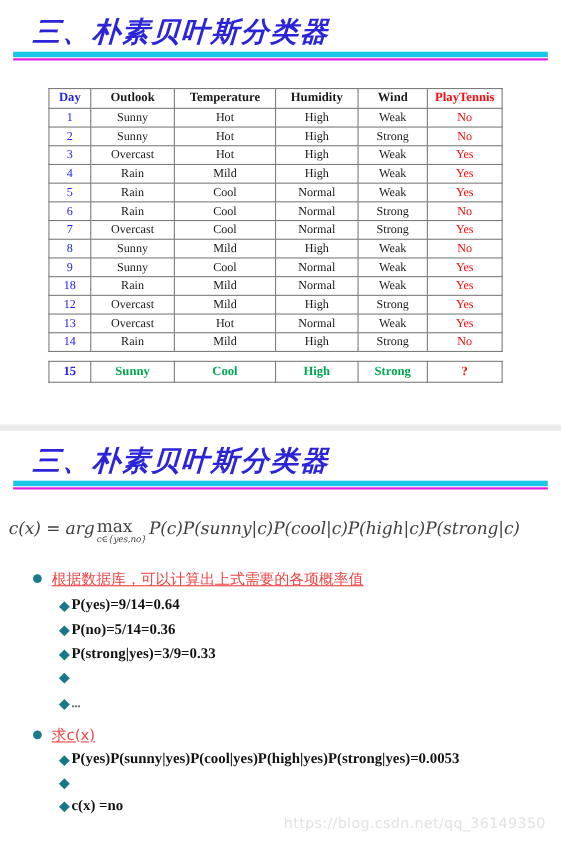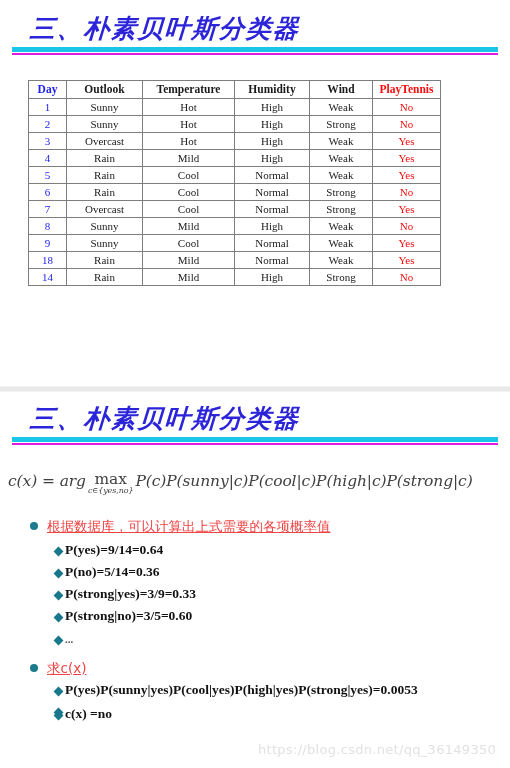--- a/index.html
+++ b/index.html
@@ -73,21 +73,21 @@
     font-size: 11px;
   }
   .tennis-table td, .tennis-table th {
     border: 1px solid #7d7d7d;
     text-align: center;
     padding: 0;
     height: 16px;
     line-height: 16px;
     font-weight: normal;
   }
-  #main-table { left: 28px; top: 80px; width: 412px; border-radius: 32px; }
+  #main-table { left: 44px; top: 80px; width: 412px; border-radius: 32px; }
   #main-table th { font-weight: bold; height: 17px; line-height: 17px; font-size: 11.5px; }
   #query-table { left: 44px; top: 328px; width: 412px; }
   #query-table td {
     font-weight: bold;
     height: 18px;
     line-height: 18px;
     font-size: 11.5px;
   }
 
   .col-day       { width: 38px; }
@@ -108,21 +108,20 @@
     left: 8px;
     font-family: "DejaVu Serif", "Liberation Serif", serif;
     font-style: italic;
     font-size: 15.5px;
     color: #404040;
     white-space: nowrap;
     letter-spacing: -0.1px;
   }
   .formula .argmax {
     display: inline-block;
-    text-align: center;
     vertical-align: middle;
     margin: 0 2px;
     position: relative;
     top: 2px;
   }
   .formula .argmax .mx { font-style: normal; display: block; font-size: 15.5px; line-height: 14px; }
   .formula .argmax .sub { display: block; font-size: 8px; line-height: 9px; font-style: italic; }
 
   
   .bullet-l1 {
@@ -280,30 +279,66 @@
         </tr>
         <tr>
           <td class="c-day">18</td>
           <td class="c-black">Rain</td>
           <td class="c-black">Mild</td>
           <td class="c-black">Normal</td>
           <td class="c-black">Weak</td>
           <td class="c-red">Yes</td>
         </tr>
         <tr>
+          <td class="c-day">12</td>
+          <td class="c-black">Overcast</td>
+          <td class="c-black">Mild</td>
+          <td class="c-black">High</td>
+          <td class="c-black">Strong</td>
+          <td class="c-red">Yes</td>
+        </tr>
+        <tr>
+          <td class="c-day">13</td>
+          <td class="c-black">Overcast</td>
+          <td class="c-black">Hot</td>
+          <td class="c-black">Normal</td>
+          <td class="c-black">Weak</td>
+          <td class="c-red">Yes</td>
+        </tr>
+        <tr>
           <td class="c-day">14</td>
           <td class="c-black">Rain</td>
           <td class="c-black">Mild</td>
           <td class="c-black">High</td>
           <td class="c-black">Strong</td>
           <td class="c-red">No</td>
         </tr>
       </tbody>
   </table>
 
+  <table class="tennis-table" id="query-table">
+    <colgroup>
+      <col class="col-day">
+        <col class="col-outlook">
+        <col class="col-temp">
+      <col class="col-humidity">
+        <col class="col-wind">
+        <col class="col-play">
+    </colgroup>
+    <tbody>
+      <tr>
+        <td class="c-day">15</td>
+        <td class="c-green">Sunny</td>
+        <td class="c-green">Cool</td>
+        <td class="c-green">High</td>
+        <td class="c-green">Strong</td>
+        <td class="c-red">?</td>
+      </tr>
+    </tbody>
+  </table>
 </div>
 
 <div id="slide-separator"></div>
 
 <div class="slide" id="slide-2">
 
   <div class="title-block">
     <div class="slide-title" style="top:10px;">三、朴素贝叶斯分类器</div>
     <div class="rule-cyan" style="top:45px;"></div>
     <div class="rule-magenta" style="top:51px;"></div>
@@ -311,22 +346,22 @@
 
   <div class="formula" style="top:78px;">
     <span>c(x) = arg</span><span class="argmax"><span class="mx">max</span><span class="sub">c∈{yes,no}</span></span><span>P(c)P(sunny|c)P(cool|c)P(high|c)P(strong|c)</span>
   </div>
 
   <div id="bullet-container">
       <div class="bullet-l1" style="top: 126px;"><span class="dot"></span><span>根据数据库，可以计算出上式需要的各项概率值</span></div>
       <div class="bullet-l2" style="top: 150px;"><span class="diamond"></span><span class="txt">P(yes)=9/14=0.64</span></div>
       <div class="bullet-l2" style="top: 172px;"><span class="diamond"></span><span class="txt">P(no)=5/14=0.36</span></div>
       <div class="bullet-l2" style="top: 194px;"><span class="diamond"></span><span class="txt">P(strong|yes)=3/9=0.33</span></div>
-      <div class="bullet-l2" style="top: 216px;"><span class="diamond"></span><span class="txt">P(strong|no)=3/5=0.60</span></div>
+      <div class="bullet-l2" style="top: 216px;"><span class="diamond"></span></div>
       <div class="bullet-l2" style="top: 240px;"><span class="diamond"></span><span class="txt ellipsis-txt">...</span></div>
       <div class="bullet-l1" style="top: 268px;"><span class="dot"></span><span>求c(x)</span></div>
       <div class="bullet-l2" style="top: 290px; text-align: right;"><span class="diamond"></span><span class="txt">P(yes)P(sunny|yes)P(cool|yes)P(high|yes)P(strong|yes)=0.0053</span></div>
       <div class="bullet-l2" style="top: 312px;"><span class="diamond"></span></div>
-      <div class="bullet-l2" style="top: 314px;"><span class="diamond"></span><span class="txt">c(x) =no</span></div>
+      <div class="bullet-l2" style="top: 332px;"><span class="diamond"></span><span class="txt">c(x) =no</span></div>
     </div>
 </div>
 
 <div id="watermark">https://blog.csdn.net/qq_36149350</div>
 
 </body></html>

